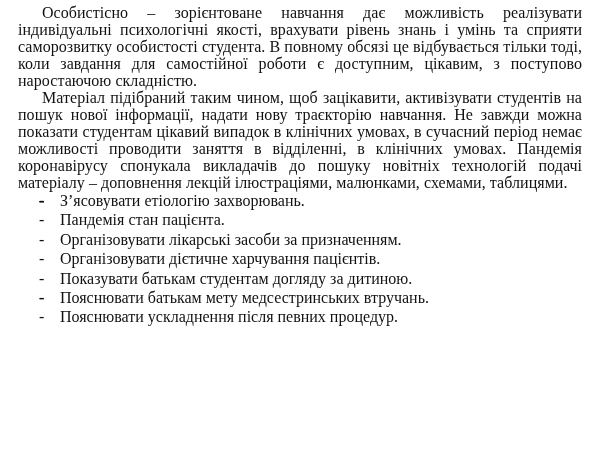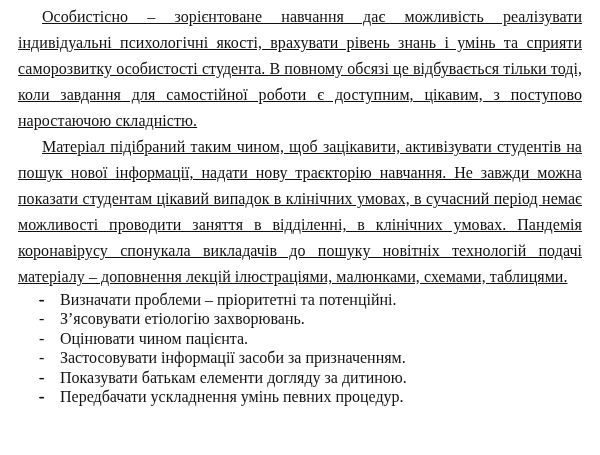--- a/index.html
+++ b/index.html
@@ -3,40 +3,40 @@
 <meta charset="utf-8">
 <style>
   html, body { margin: 0; padding: 0; background: #ffffff; }
   body {
     width: 600px; height: 455px; overflow: hidden;
     font-family: "Liberation Serif", "DejaVu Serif", serif;
     font-size: 16px; color: #111111;
   }
   .page { position: relative; padding: 4px 18px 0 18px; box-sizing: border-box; width: 600px; }
   .para {
-    margin: 0; line-height: 26px; text-align: justify;
-    text-indent: 24px; letter-spacing: 0.05px; text-decoration: underline;
+    margin: 0; line-height: 17px; text-align: justify;
+    text-indent: 24px; letter-spacing: 0.05px;
   }
   .para.noindent { text-indent: 0; }
   .list { list-style: none; margin: 0; padding: 0; }
   .list li { position: relative; line-height: 19.4px; padding-left: 42px; }
   .list li .dash { position: absolute; left: 21px; top: 0; }
 </style>
 </head>
 <body>
 
 <div class="page">
   <p class="para">Особистісно – зорієнтоване навчання дає можливість реалізувати індивідуальні психологічні якості, врахувати рівень знань і умінь та сприяти саморозвитку особистості студента. В повному обсязі це відбувається тільки тоді, коли завдання для самостійної роботи є доступним, цікавим, з поступово наростаючою складністю.</p>
   <p class="para">Матеріал підібраний таким чином, щоб зацікавити, активізувати студентів на пошук нової інформації, надати нову траєкторію навчання. Не завжди можна показати студентам цікавий випадок в клінічних умовах, в сучасний період немає можливості проводити заняття в відділенні, в клінічних умовах. Пандемія коронавірусу спонукала викладачів до пошуку новітніх технологій подачі матеріалу – доповнення лекцій ілюстраціями, малюнками, схемами, таблицями.</p>
   <ul class="list">
     <li><span class="dash">-</span></li>
     <li><span class="dash">-</span></li>
-    <li><span class="dash">-</span><span>Визначати проблеми – пріоритетні та  потенційні.</span></li>
+    <li><span class="dash">-</span></li>
     <li><span class="dash">-</span><span>З’ясовувати етіологію захворювань.</span></li>
-    <li><span class="dash">-</span><span>Оцінювати чином пацієнта.</span></li>
-    <li><span class="dash">-</span><span>Застосовувати інформації засоби за призначенням.</span></li>
+    <li><span class="dash">-</span><span>Пандемія стан пацієнта.</span></li>
+    <li><span class="dash">-</span><span>Організовувати лікарські засоби за призначенням.</span></li>
+    <li><span class="dash">-</span><span>Організовувати дієтичне харчування пацієнтів.</span></li>
+    <li><span class="dash">-</span><span>Показувати батькам студентам догляду за дитиною.</span></li>
     <li><span class="dash">-</span></li>
-    <li><span class="dash">-</span><span>Показувати батькам елементи догляду за дитиною.</span></li>
-    <li><span class="dash">-</span></li>
-    <li><span class="dash">-</span></li>
-    <li><span class="dash">-</span><span>Передбачати ускладнення умінь певних процедур.</span></li>
+    <li><span class="dash">-</span><span>Пояснювати батькам мету медсестринських втручань.</span></li>
+    <li><span class="dash">-</span><span>Пояснювати ускладнення після певних процедур.</span></li>
   </ul>
 </div>
 
 </body></html>

